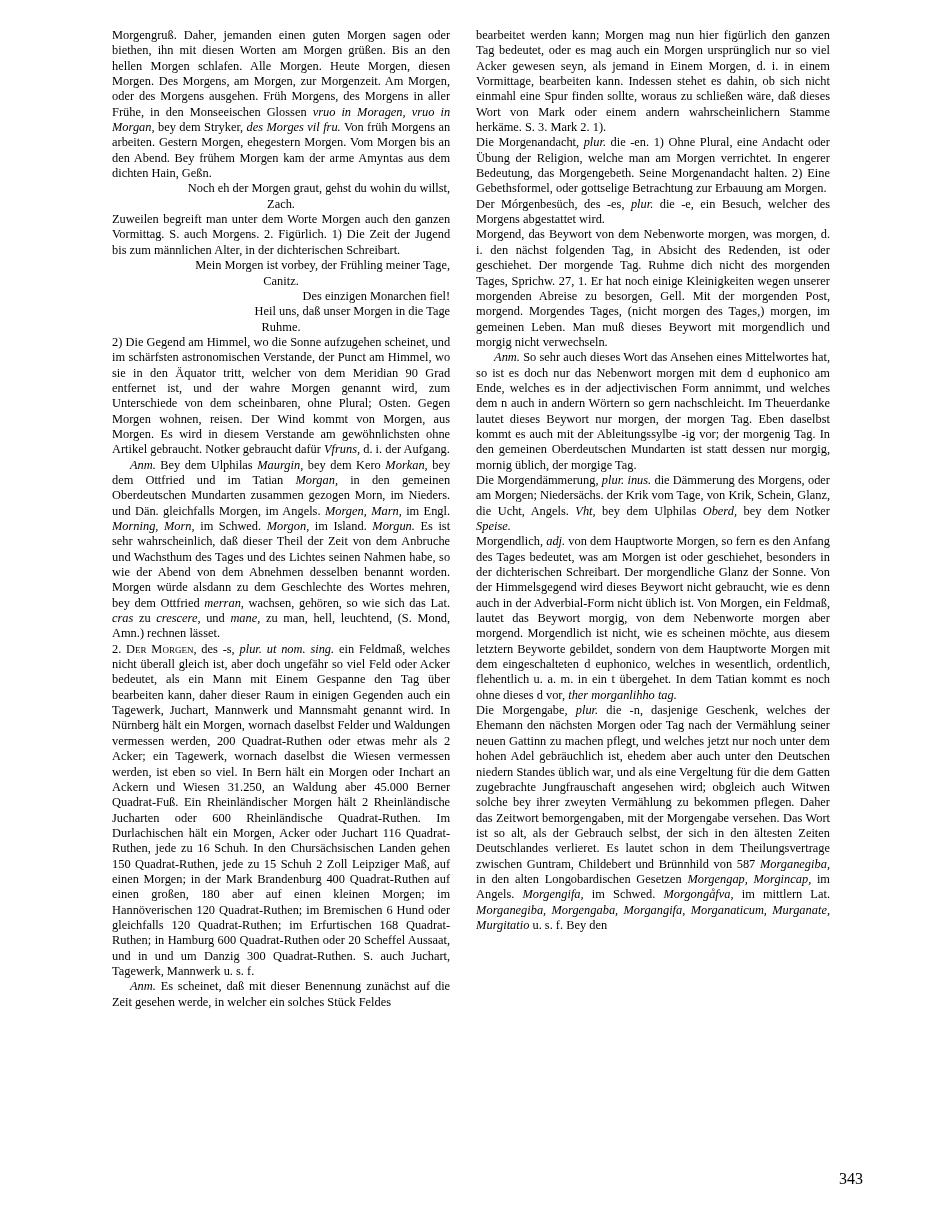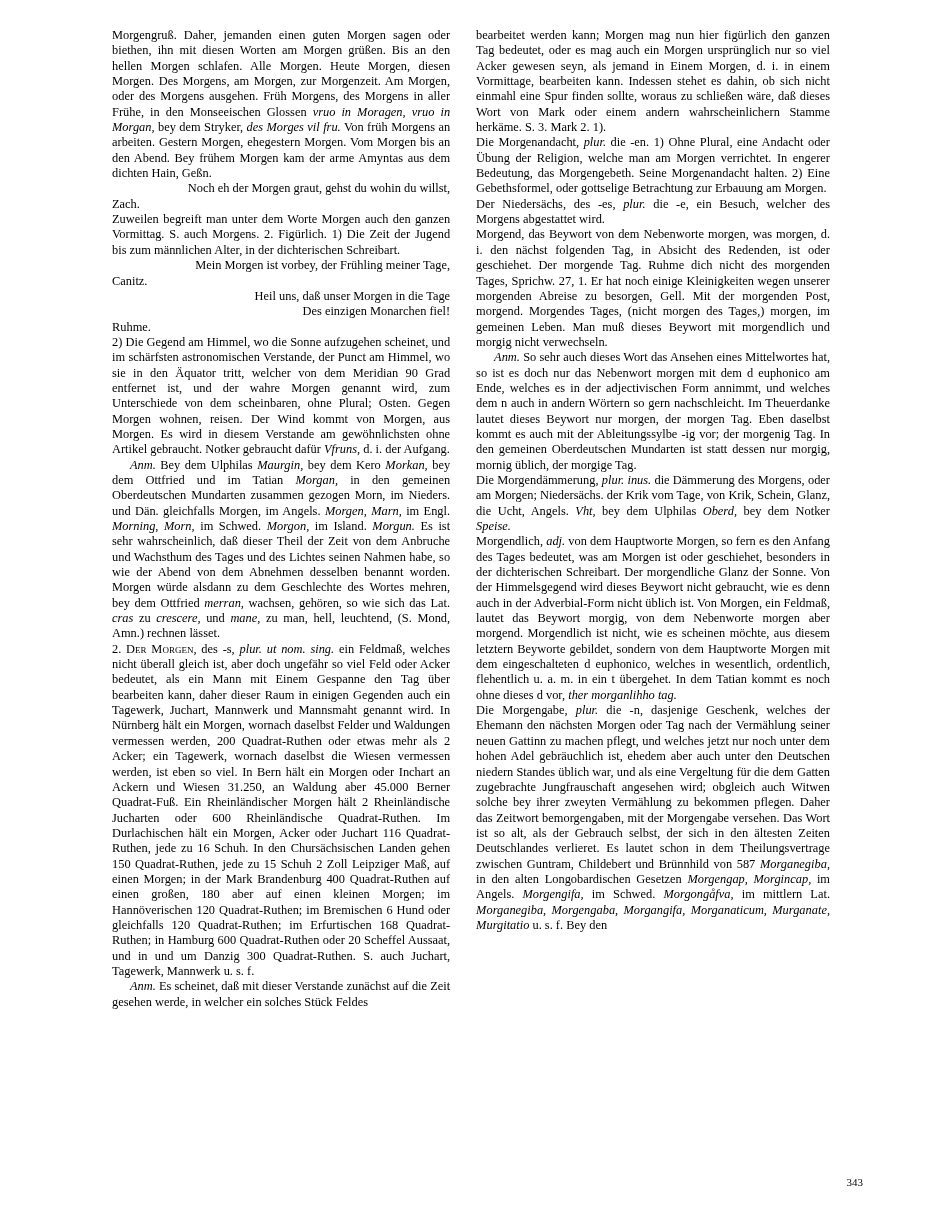--- a/index.html
+++ b/index.html
@@ -42,38 +42,38 @@
   .col.left { width: 386px; }
   .col.right { width: 404px; }
   p {
     margin: 0;
     text-indent: 0;
   }
   p.ind {
     text-indent: 18px;
   }
   p.right {
-    text-align: left;
+    text-align: center;
   }
   p.verse {
     text-align: right;
     text-indent: 18px;
   }
   .it { font-style: italic; }
   .sc {
     font-variant: small-caps;
   }
   .hw {
     font-weight: normal;
   }
   #pagenum {
     position: absolute;
     right: 100px;
     bottom: 22px;
-    font-size: 11px;
+    font-size: 16px;
     font-family: "Liberation Serif", serif;
   }
 </style>
 </head>
 <body>
 
 <div id="page">
 
   <div id="columns">
 
@@ -82,41 +82,41 @@
       <p><span>Morgengruß. Daher, jemanden einen guten Morgen sagen oder biethen, ihn mit diesen Worten am Morgen grüßen. Bis an den hellen Morgen schlafen. Alle Morgen. Heute Morgen, diesen Morgen. Des Morgens, am Morgen, zur Morgenzeit. Am Morgen, oder des Morgens ausgehen. Früh Morgens, des Morgens in aller Frühe, in den Monseeischen Glossen </span><span class="it">vruo in Moragen, vruo in Morgan,</span><span> bey dem Stryker, </span><span class="it">des Morges vil fru.</span><span> Von früh Morgens an arbeiten. Gestern Morgen, ehegestern Morgen. Vom Morgen bis an den Abend. Bey frühem Morgen kam der arme Amyntas aus dem dichten Hain, Geßn.</span></p>
 
       <p class="verse">Noch eh der Morgen graut, gehst du wohin du willst,</p>
       <p class="right">Zach.</p>
 
       <p>Zuweilen begreift man unter dem Worte Morgen auch den ganzen Vormittag. S. auch Morgens. 2. Figürlich. 1) Die Zeit der Jugend bis zum männlichen Alter, in der dichterischen Schreibart.</p>
 
       <p class="verse">Mein Morgen ist vorbey, der Frühling meiner Tage,</p>
       <p class="right">Canitz.</p>
 
+      <p class="verse">Des einzigen Monarchen fiel!</p>
       <p class="verse">Heil uns, daß unser Morgen in die Tage</p>
-      <p class="verse">Des einzigen Monarchen fiel!</p>
       <p class="right">Ruhme.</p>
 
       <p><span>2) Die Gegend am Himmel, wo die Sonne aufzugehen scheinet, und im schärfsten astronomischen Verstande, der Punct am Himmel, wo sie in den Äquator tritt, welcher von dem Meridian 90 Grad entfernet ist, und der wahre Morgen genannt wird, zum Unterschiede von dem scheinbaren, ohne Plural; Osten. Gegen Morgen wohnen, reisen. Der Wind kommt von Morgen, aus Morgen. Es wird in diesem Verstande am gewöhnlichsten ohne Artikel gebraucht. Notker gebraucht dafür </span><span class="it">Vfruns,</span><span> d. i. der Aufgang.</span></p>
 
       <p class="ind"><span class="it">Anm.</span><span> Bey dem Ulphilas </span><span class="it">Maurgin,</span><span> bey dem Kero </span><span class="it">Morkan,</span><span> bey dem Ottfried und im Tatian </span><span class="it">Morgan,</span><span> in den gemeinen Oberdeutschen Mundarten zusammen gezogen Morn, im Nieders. und Dän. gleichfalls Morgen, im Angels. </span><span class="it">Morgen, Marn,</span><span> im Engl. </span><span class="it">Morning, Morn,</span><span> im Schwed. </span><span class="it">Morgon,</span><span> im Island. </span><span class="it">Morgun.</span><span> Es ist sehr wahrscheinlich, daß dieser Theil der Zeit von dem Anbruche und Wachsthum des Tages und des Lichtes seinen Nahmen habe, so wie der Abend von dem Abnehmen desselben benannt worden. Morgen würde alsdann zu dem Geschlechte des Wortes mehren, bey dem Ottfried </span><span class="it">merran,</span><span> wachsen, gehören, so wie sich das Lat. </span><span class="it">cras</span><span> zu </span><span class="it">crescere,</span><span> und </span><span class="it">mane,</span><span> zu man, hell, leuchtend, (S. Mond, Amn.) rechnen lässet.</span></p>
 
       <p><span class="hw sc">2. Der Morgen,</span><span> des -s, </span><span class="it">plur. ut nom. sing.</span><span> ein Feldmaß, welches nicht überall gleich ist, aber doch ungefähr so viel Feld oder Acker bedeutet, als ein Mann mit Einem Gespanne den Tag über bearbeiten kann, daher dieser Raum in einigen Gegenden auch ein Tagewerk, Juchart, Mannwerk und Mannsmaht genannt wird. In Nürnberg hält ein Morgen, wornach daselbst Felder und Waldungen vermessen werden, 200 Quadrat-Ruthen oder etwas mehr als 2 Acker; ein Tagewerk, wornach daselbst die Wiesen vermessen werden, ist eben so viel. In Bern hält ein Morgen oder Inchart an Ackern und Wiesen 31.250, an Waldung aber 45.000 Berner Quadrat-Fuß. Ein Rheinländischer Morgen hält 2 Rheinländische Jucharten oder 600 Rheinländische Quadrat-Ruthen. Im Durlachischen hält ein Morgen, Acker oder Juchart 116 Quadrat-Ruthen, jede zu 16 Schuh. In den Chursächsischen Landen gehen 150 Quadrat-Ruthen, jede zu 15 Schuh 2 Zoll Leipziger Maß, auf einen Morgen; in der Mark Brandenburg 400 Quadrat-Ruthen auf einen großen, 180 aber auf einen kleinen Morgen; im Hannöverischen 120 Quadrat-Ruthen; im Bremischen 6 Hund oder gleichfalls 120 Quadrat-Ruthen; im Erfurtischen 168 Quadrat-Ruthen; in Hamburg 600 Quadrat-Ruthen oder 20 Scheffel Aussaat, und in und um Danzig 300 Quadrat-Ruthen. S. auch Juchart, Tagewerk, Mannwerk u. s. f.</span></p>
 
-      <p class="ind"><span class="it">Anm.</span><span> Es scheinet, daß mit dieser Verstande zunächst auf die Zeit gesehen werde, in welcher ein solches Stück Feldes</span></p>
+      <p class="ind"><span class="it">Anm.</span><span> Es scheinet, daß mit dieser Benennung zunächst auf die Zeit gesehen werde, in welcher ein solches Stück Feldes</span></p>
 
     </div>
 
     <div class="col right">
 
       <p>bearbeitet werden kann; Morgen mag nun hier figürlich den ganzen Tag bedeutet, oder es mag auch ein Morgen ursprünglich nur so viel Acker gewesen seyn, als jemand in Einem Morgen, d. i. in einem Vormittage, bearbeiten kann. Indessen stehet es dahin, ob sich nicht einmahl eine Spur finden sollte, woraus zu schließen wäre, daß dieses Wort von Mark oder einem andern wahrscheinlichern Stamme herkäme. S. 3. Mark 2. 1).</p>
 
       <p><span class="hw">Die Morgenandacht,</span><span class="it"> plur.</span><span> die -en. 1) Ohne Plural, eine Andacht oder Übung der Religion, welche man am Morgen verrichtet. In engerer Bedeutung, das Morgengebeth. Seine Morgenandacht halten. 2) Eine Gebethsformel, oder gottselige Betrachtung zur Erbauung am Morgen.</span></p>
 
-      <p><span class="hw">Der Niedersächs,</span><span> des -es, </span><span class="it">plur.</span><span> die -e, ein Besuch, welcher des Morgens abgestattet wird.</span></p>
+      <p><span class="hw">Der Mórgenbesüch,</span><span> des -es, </span><span class="it">plur.</span><span> die -e, ein Besuch, welcher des Morgens abgestattet wird.</span></p>
 
 
       <p><span class="hw">Morgend,</span><span> das Beywort von dem Nebenworte morgen, was morgen, d. i. den nächst folgenden Tag, in Absicht des Redenden, ist oder geschiehet. Der morgende Tag. Ruhme dich nicht des morgenden Tages, Sprichw. 27, 1. Er hat noch einige Kleinigkeiten wegen unserer morgenden Abreise zu besorgen, Gell. Mit der morgenden Post, morgend. Morgendes Tages, (nicht morgen des Tages,) morgen, im gemeinen Leben. Man muß dieses Beywort mit morgendlich und morgig nicht verwechseln.</span></p>
 
       <p class="ind"><span class="it">Anm.</span><span> So sehr auch dieses Wort das Ansehen eines Mittelwortes hat, so ist es doch nur das Nebenwort morgen mit dem d euphonico am Ende, welches es in der adjectivischen Form annimmt, und welches dem n auch in andern Wörtern so gern nachschleicht. Im Theuerdanke lautet dieses Beywort nur morgen, der morgen Tag. Eben daselbst kommt es auch mit der Ableitungssylbe -ig vor; der morgenig Tag. In den gemeinen Oberdeutschen Mundarten ist statt dessen nur morgig, mornig üblich, der morgige Tag.</span></p>
 
       <p><span class="hw">Die Morgendämmerung,</span><span class="it"> plur. inus.</span><span> die Dämmerung des Morgens, oder am Morgen; Niedersächs. der Krik vom Tage, von Krik, Schein, Glanz, die Ucht, Angels. </span><span class="it">Vht,</span><span> bey dem Ulphilas </span><span class="it">Oberd,</span><span> bey dem Notker </span><span class="it">Speise.</span></p>
 
       <p><span class="hw">Morgendlich,</span><span class="it"> adj.</span><span> von dem Hauptworte Morgen, so fern es den Anfang des Tages bedeutet, was am Morgen ist oder geschiehet, besonders in der dichterischen Schreibart. Der morgendliche Glanz der Sonne. Von der Himmelsgegend wird dieses Beywort nicht gebraucht, wie es denn auch in der Adverbial-Form nicht üblich ist. Von Morgen, ein Feldmaß, lautet das Beywort morgig, von dem Nebenworte morgen aber morgend. Morgendlich ist nicht, wie es scheinen möchte, aus diesem letztern Beyworte gebildet, sondern von dem Hauptworte Morgen mit dem eingeschalteten d euphonico, welches in wesentlich, ordentlich, flehentlich u. a. m. in ein t übergehet. In dem Tatian kommt es noch ohne dieses d vor, </span><span class="it">ther morganlihho tag.</span></p>
 

